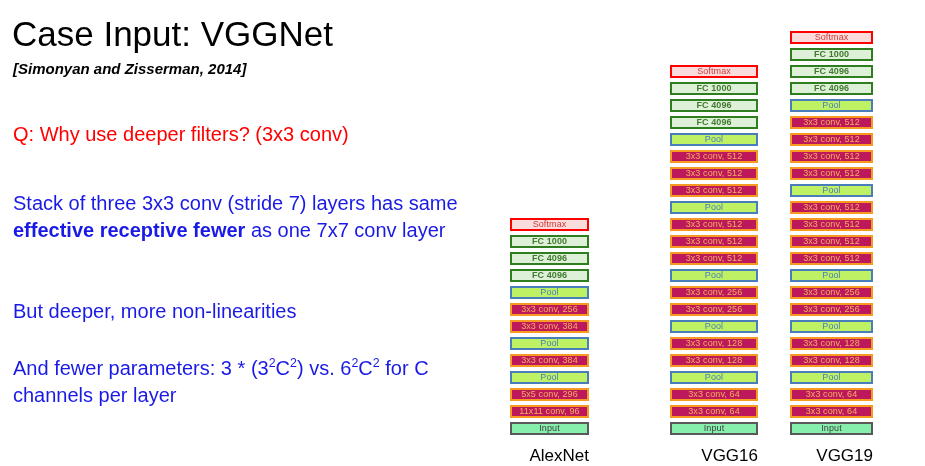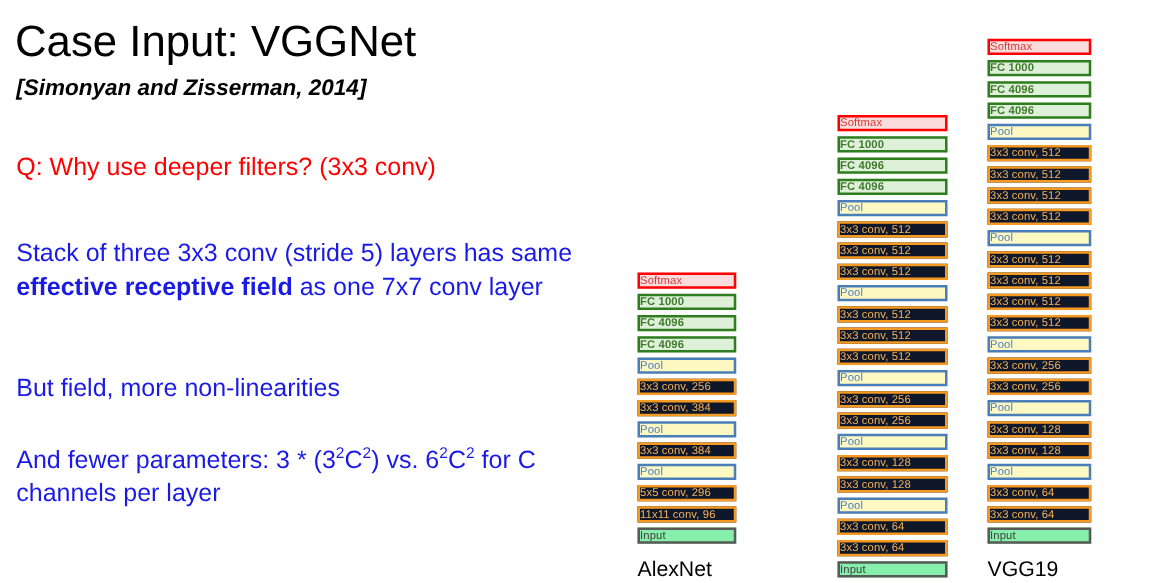--- a/index.html
+++ b/index.html
@@ -24,21 +24,21 @@
     font-size: 35px;
     line-height: 40px;
     font-weight: normal;
     color: #000000;
     white-space: nowrap;
   }
   #slide-citation {
     position: absolute;
     left: 13px;
     top: 60px;
-    font-size: 18px;
+    font-size: 15px;
     font-style: italic;
     font-weight: bold;
     color: #000000;
     white-space: nowrap;
   }
   #question-line {
     position: absolute;
     left: 13px;
     top: 123px;
     font-size: 20px;
@@ -72,72 +72,73 @@
     flex-direction: column-reverse;
   }
   .layer-box {
     height: 13px;
     margin-bottom: 4px;
     box-sizing: border-box;
     border-width: 2px;
     border-style: solid;
     display: flex;
     align-items: center;
+    justify-content: center;
     font-size: 9px;
     line-height: 9px;
     letter-spacing: 0.1px;
     white-space: nowrap;
     overflow: hidden;
   }
   .layer-box.softmax {
     background: #fbdcdc;
     border-color: #ff0000;
     color: #d03a3a;
   }
   .layer-box.fc {
     background: #dff0d8;
     border-color: #2e7d1e;
     color: #3f7a2e;
     font-weight: bold;
   }
   .layer-box.pool {
-    background: #fef9c3;
+    background: #bef264;
     border-color: #4a7ebb;
     color: #4a7ebb;
   }
   .layer-box.conv {
-    background: #0f172a;
+    background: #be185d;
     border-color: #f79a21;
     color: #f3b15b;
   }
   .layer-box.input {
     background: #86efac;
     border-color: #595959;
     color: #404040;
   }
   .net-name {
-    text-align: left;
+    text-align: right;
     font-size: 17px;
     color: #000000;
     margin-top: 7px;
     white-space: nowrap;
   }
 </style>
 </head>
 <body>
 
 <div id="slide-title">Case Input: VGGNet</div>
 
 <div id="slide-citation">[Simonyan and Zisserman, 2014]</div>
 
 <div id="question-line">Q: Why use deeper filters? (3x3 conv)</div>
 
-<div class="body-para" id="para-stack"><span>Stack of three 3x3 conv (stride 5) layers has same </span><b>effective receptive field</b><span> as one 7x7 conv layer</span></div>
-
-<div class="body-para" id="para-deeper"><span>But field, more non-linearities</span></div>
+<div class="body-para" id="para-stack"><span>Stack of three 3x3 conv (stride 7) layers has same </span><b>effective receptive fewer</b><span> as one 7x7 conv layer</span></div>
+
+<div class="body-para" id="para-deeper"><span>But deeper, more non-linearities</span></div>
 
 <div class="body-para" id="para-params"><span>And fewer parameters: 3 * (3</span><sup>2</sup><span>C</span><sup>2</sup><span>) vs. 6</span><sup>2</sup><span>C</span><sup>2</sup><span> for C channels per layer</span></div>
 
 <div class="net-col" id="col-alexnet" style="left:510px; width:79px;">
   <div class="net-stack">
       <div class="layer-box input">
         <span>Input</span>
       </div>
       <div class="layer-box conv">
         <span>11x11 conv, 96</span>
@@ -241,20 +242,21 @@
       <div class="layer-box fc">
         <span>FC 4096</span>
       </div>
       <div class="layer-box fc">
         <span>FC 1000</span>
       </div>
       <div class="layer-box softmax">
         <span>Softmax</span>
       </div>
     </div>
+  <div class="net-name">VGG16</div>
 </div>
 
 <div class="net-col" id="col-vgg19" style="left:790px; width:83px;">
   <div class="net-stack">
       <div class="layer-box input">
         <span>Input</span>
       </div>
       <div class="layer-box conv">
         <span>3x3 conv, 64</span>
       </div>

